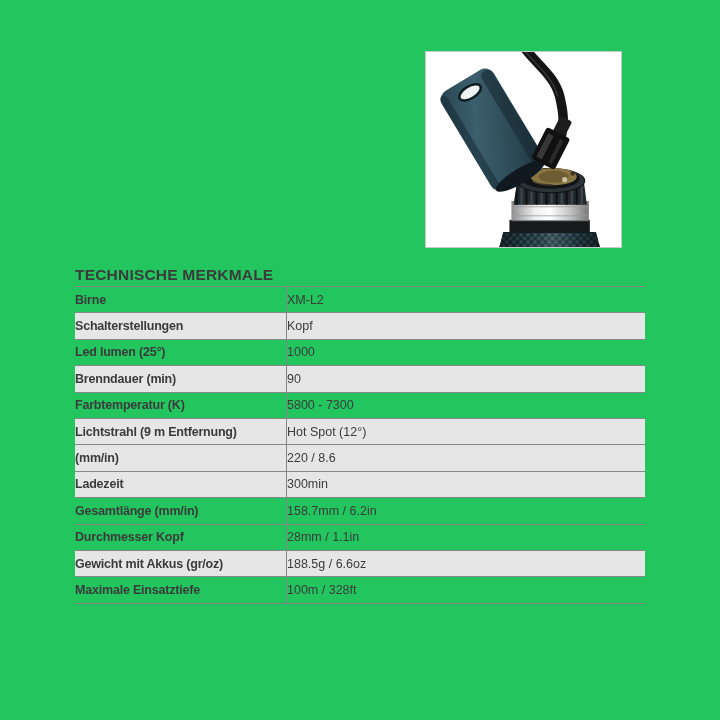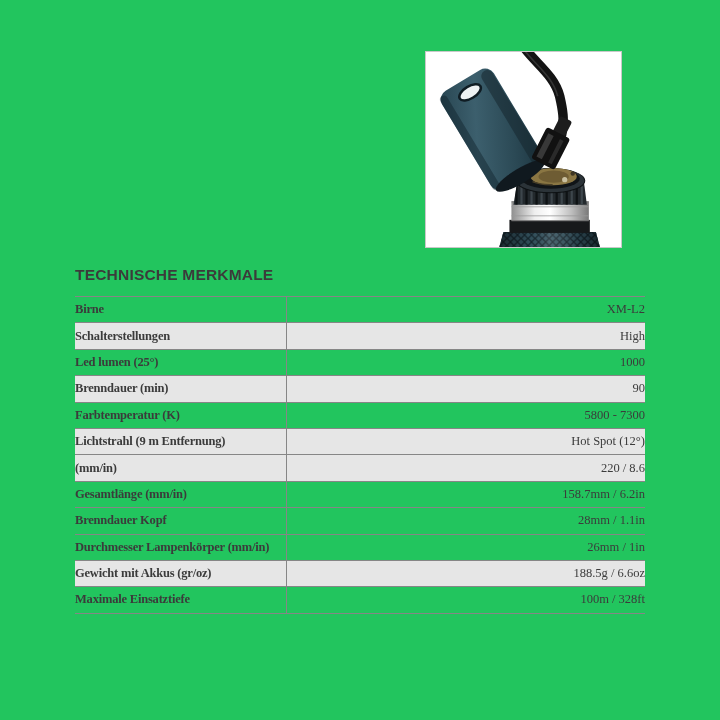--- a/index.html
+++ b/index.html
@@ -21,41 +21,41 @@
   }
   .product-image svg{display:block;width:100%;height:100%;}
 
   .section-title{
     position:absolute; left:75px; top:266px; margin:0;
     font-size:15.5px; font-weight:bold; letter-spacing:0.2px;
     color:var(--text); white-space:nowrap;
   }
 
   table.spec-table{
-    position:absolute; left:75px; top:296px; width:570px;
-    border-collapse:collapse; table-layout:fixed;font-family:Liberation Serif, serif;
+    position:absolute; left:75px; top:286px; width:570px;
+    border-collapse:collapse; table-layout:fixed;
   }
   table.spec-table td{
     height:25.4px;
     border-top:1px solid var(--line);
     font-size:12.5px;
     vertical-align:middle;
     overflow:hidden; white-space:nowrap;
     padding:0;
   }
   table.spec-table tr:last-child td{ border-bottom:1px solid var(--line);margin-left:28px; }
   td.cell-label{
     width:211px;
     padding-left:9px;
     font-weight:bold;
     letter-spacing:-0.2px;
     border-right:1px solid var(--line);
     text-align:left;
   }
-  td.cell-value{ text-align:right; font-weight:normal; }
+  td.cell-value{ text-align:left; font-weight:normal; }
   tr.shaded td{ background:var(--shaded); }
 </style>
 </head>
 <body>
 
 <div class="page">
 
   <div class="product-image">
     <svg viewBox="0 0 194 194" xmlns="http://www.w3.org/2000/svg">
       <defs>
@@ -155,21 +155,21 @@
   <h2 class="section-title">TECHNISCHE MERKMALE</h2>
 
   <table class="spec-table">
     <tbody>
         <tr>
       <td class="cell-label">Birne</td>
       <td class="cell-value">XM-L2</td>
     </tr>
         <tr class="shaded">
       <td class="cell-label">Schalterstellungen</td>
-      <td class="cell-value">High</td>
+      <td class="cell-value">Kopf</td>
     </tr>
         <tr>
       <td class="cell-label">Led lumen (25°)</td>
       <td class="cell-value">1000</td>
     </tr>
         <tr class="shaded">
       <td class="cell-label">Brenndauer (min)</td>
       <td class="cell-value">90</td>
     </tr>
         <tr>
@@ -177,31 +177,31 @@
       <td class="cell-value">5800 - 7300</td>
     </tr>
         <tr class="shaded">
       <td class="cell-label">Lichtstrahl (9 m Entfernung)</td>
       <td class="cell-value">Hot Spot (12°)</td>
     </tr>
         <tr class="shaded">
       <td class="cell-label">(mm/in)</td>
       <td class="cell-value">220 / 8.6</td>
     </tr>
+        <tr class="shaded">
+      <td class="cell-label">Ladezeit</td>
+      <td class="cell-value">300min</td>
+    </tr>
         <tr>
       <td class="cell-label">Gesamtlänge (mm/in)</td>
       <td class="cell-value">158.7mm / 6.2in</td>
     </tr>
         <tr>
-      <td class="cell-label">Brenndauer Kopf</td>
+      <td class="cell-label">Durchmesser Kopf</td>
       <td class="cell-value">28mm / 1.1in</td>
-    </tr>
-        <tr>
-      <td class="cell-label">Durchmesser Lampenkörper (mm/in)</td>
-      <td class="cell-value">26mm / 1in</td>
     </tr>
         <tr class="shaded">
       <td class="cell-label">Gewicht mit Akkus (gr/oz)</td>
       <td class="cell-value">188.5g / 6.6oz</td>
     </tr>
         <tr>
       <td class="cell-label">Maximale Einsatztiefe</td>
       <td class="cell-value">100m / 328ft</td>
     </tr>
       </tbody>

